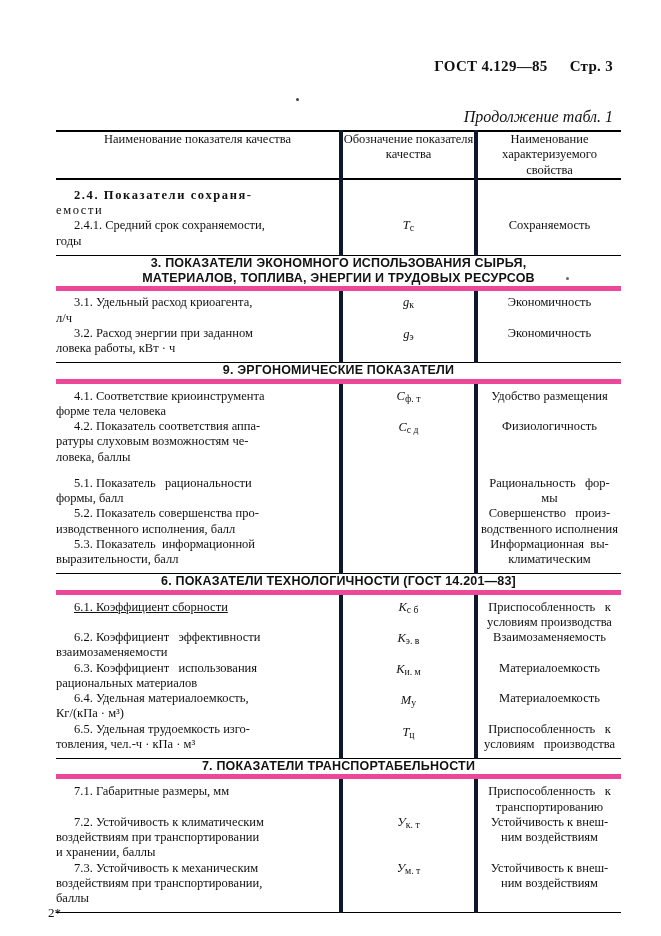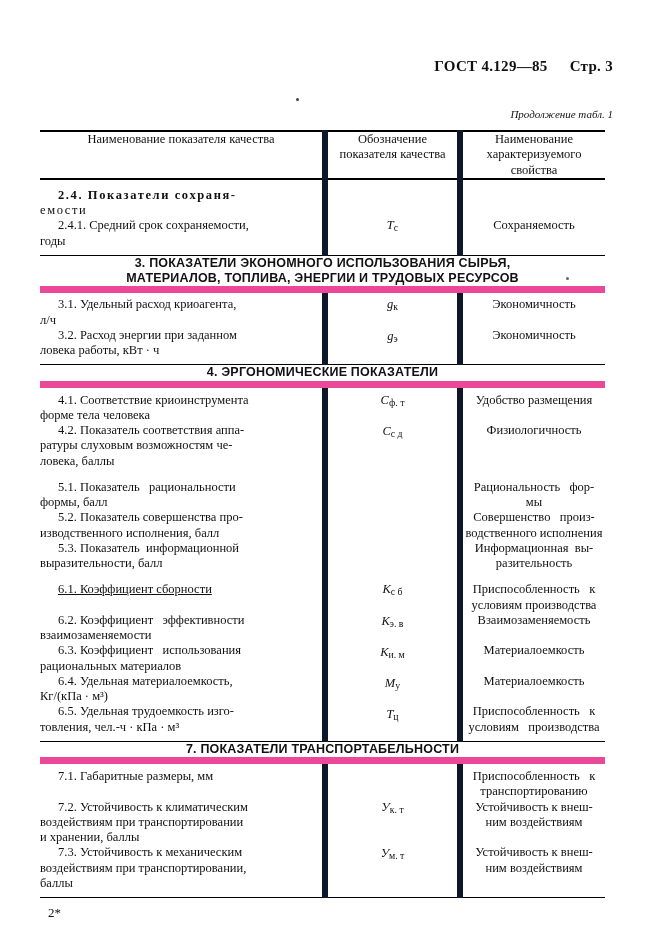--- a/index.html
+++ b/index.html
@@ -33,26 +33,26 @@
     white-space: nowrap;
   }
   .header .page-no {
     font-weight: bold;
   }
   .cont-note {
     position: absolute;
     top: 108px;
     right: 48px;
     font-style: italic;
-    font-size: 11px;
+    font-size: 16px;
   }
   .table-wrap {
     position: absolute;
     top: 130px;
-    left: 40px;
+    left: 56px;
     width: 565px;
   }
   table.doc {
     border-collapse: collapse;
     width: 565px;
     table-layout: fixed;
   }
   table.doc td, table.doc th {
     vertical-align: top;
     padding: 0;
@@ -69,21 +69,21 @@
   .col2 { width: 135px; }
   .col3 { width: 145px; }
 
   .head-row td {
     text-align: center;
     font-size: 11.5px;
     line-height: 1.3;
     padding: 7px 6px 9px 6px;
     border-bottom: 2px solid #000;
   }
-  .vline-l { border-left: 6px solid #0f172a; }
+  .vline-l { border-left: 4px solid #0f172a; }
   .cell {
     padding: 4px 8px 4px 8px;
   }
   .cell.c1 {
     text-align: left;
   }
   .cell.c2, .cell.c3 {
     text-align: center;
     margin-left: 17px;
   }
@@ -94,21 +94,21 @@
   .sp { letter-spacing: 1.6px; }
 
   .section-row td {
     text-align: center;
     font-family: "Liberation Sans", sans-serif;
     font-weight: bold;
     font-size: 12px;
     letter-spacing: 0.2px;
     padding: 9px 4px 8px 4px;
     border-top: 1px solid #000;
-    border-bottom: 7px solid #ec4899;
+    border-bottom: 5px solid #ec4899;
   }
   .section-row td .l2 { display: block; }
   .sub {
     font-size: 0.78em;
     vertical-align: -0.22em;
     letter-spacing: 0;
   }
   .ital { font-style: italic; }
   .footer-mark {
     position: absolute;
@@ -209,21 +209,21 @@
           </td>
           <td class="cell c3 vline-l">
             <div style="padding-top:4px;">Экономичность</div>
             <div>&nbsp;</div>
             <div>Экономичность</div>
           </td>
         </tr>
 
         <tr class="section-row">
           <td colspan="3">
-            <span class="l2">4. ЭРГОНОМИЧЕСКИЕ ПОКАЗАТЕЛИ</span>
+            <span class="l2">9. ЭРГОНОМИЧЕСКИЕ ПОКАЗАТЕЛИ</span>
           </td>
         </tr>
 
         <tr>
           <td class="cell c1">
             <div style="padding-top:5px;"><span class="indent"></span>4.1. Соответствие криоинструмента</div>
             <div>форме тела человека</div>
             <div><span class="indent"></span>4.2. Показатель соответствия аппа-</div>
             <div>ратуры слуховым возможностям че-</div>
             <div>ловека, баллы</div>
@@ -254,24 +254,29 @@
           </td>
           <td class="cell c2 vline-l">
             <div style="padding-top:5px;">&nbsp;</div>
           </td>
           <td class="cell c3 vline-l">
             <div style="padding-top:5px;text-align:center;">Рациональность&nbsp;&nbsp;&nbsp;фор-</div>
             <div>мы</div>
             <div>Совершенство&nbsp;&nbsp;&nbsp;произ-</div>
             <div>водственного исполнения</div>
             <div>Информационная&nbsp;&nbsp;вы-</div>
-            <div>разительность</div>
-          </td>
-        </tr>
-
+            <div>климатическим</div>
+          </td>
+        </tr>
+
+        <tr class="section-row">
+          <td colspan="3">
+            <span class="l2">6. ПОКАЗАТЕЛИ ТЕХНОЛОГИЧНОСТИ (ГОСТ 14.201—83]</span>
+          </td>
+        </tr>
 
         <tr>
           <td class="cell c1">
             <div style="padding-top:5px;text-decoration:underline;"><span class="indent"></span>6.1. Коэффициент сборности</div>
             <div>&nbsp;</div>
             <div><span class="indent"></span>6.2. Коэффициент&nbsp;&nbsp;&nbsp;эффективности</div>
             <div>взаимозаменяемости</div>
             <div><span class="indent"></span>6.3. Коэффициент&nbsp;&nbsp;&nbsp;использования</div>
             <div>рациональных материалов</div>
             <div><span class="indent"></span>6.4. Удельная материалоемкость,</div>

